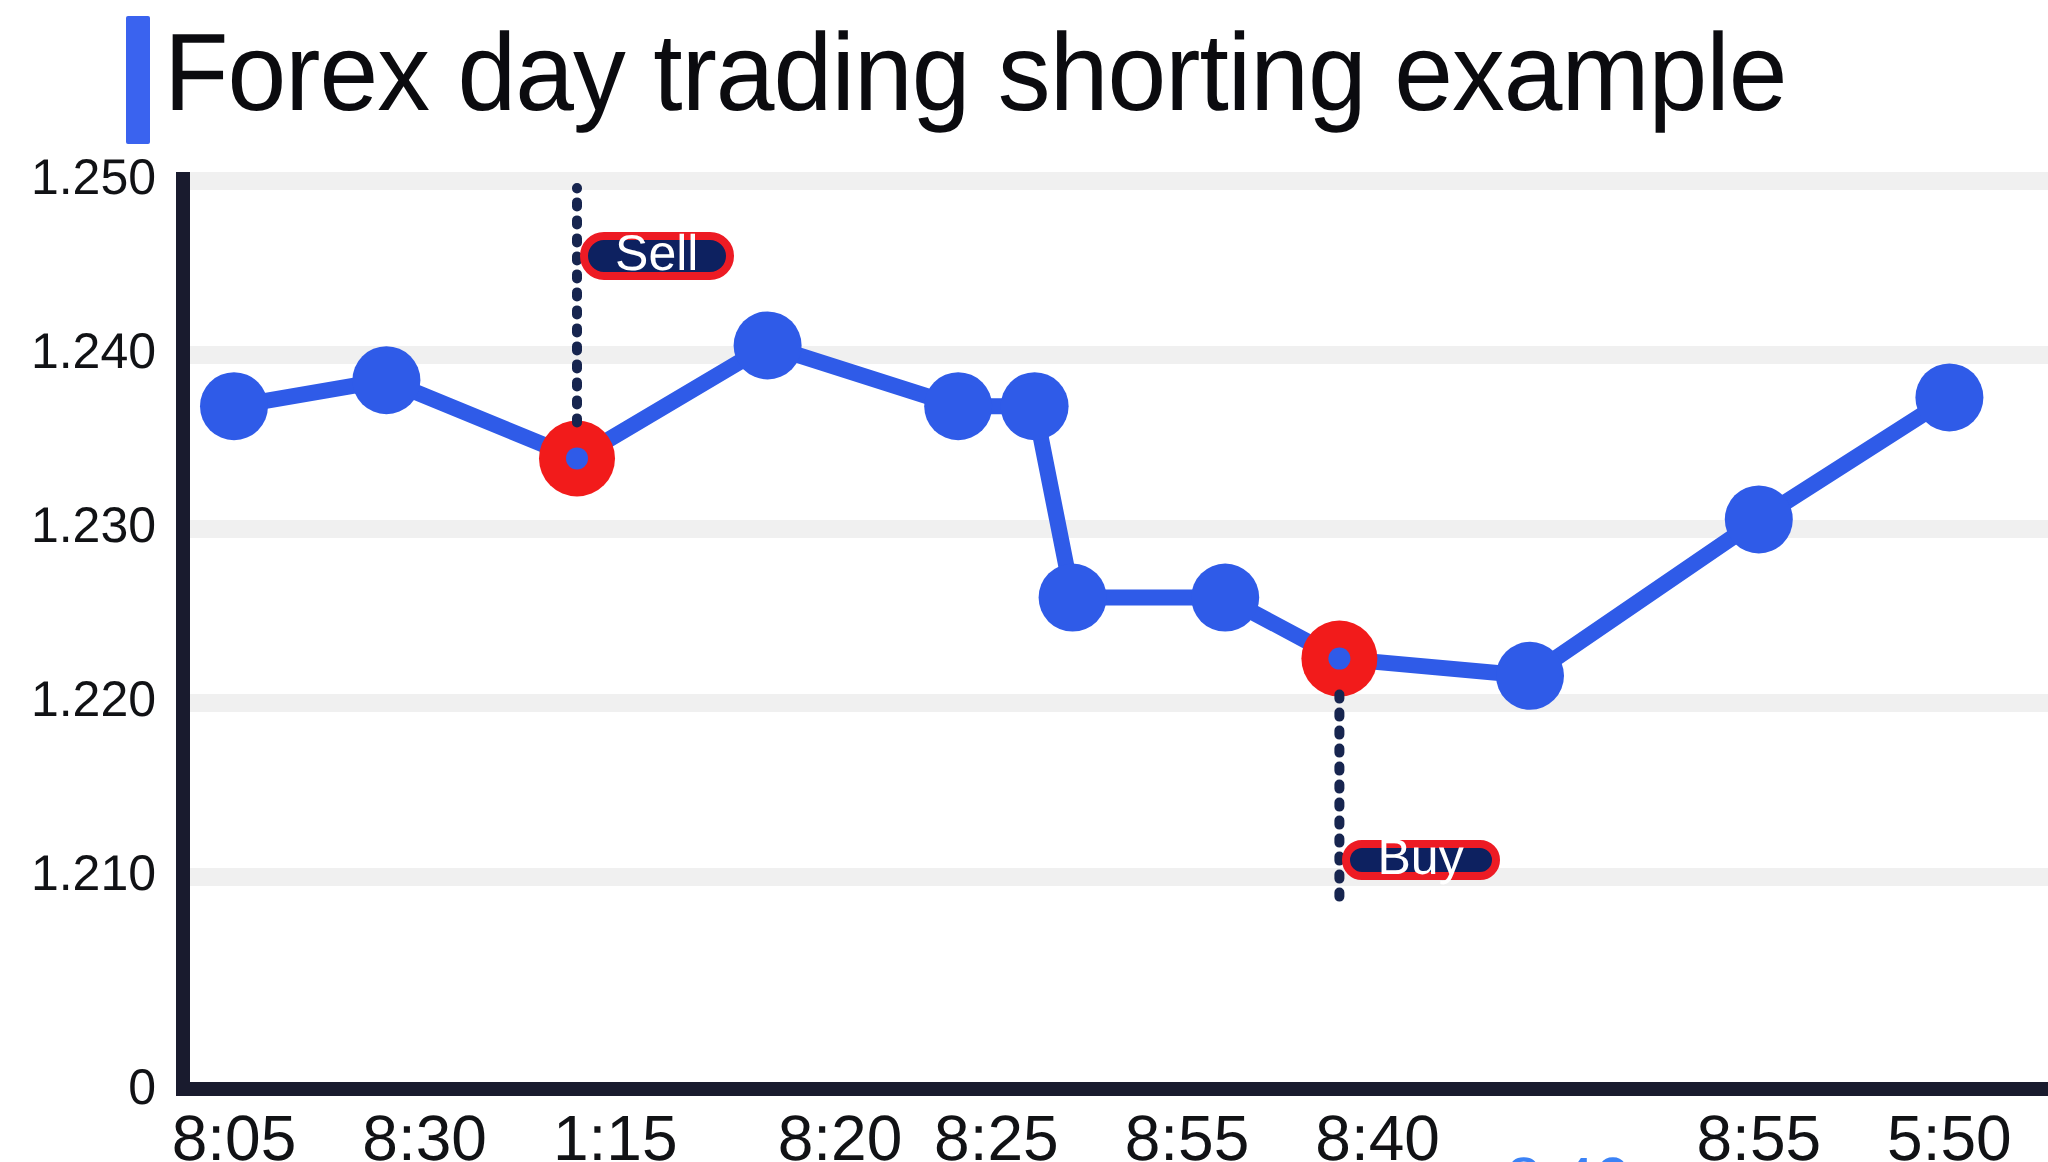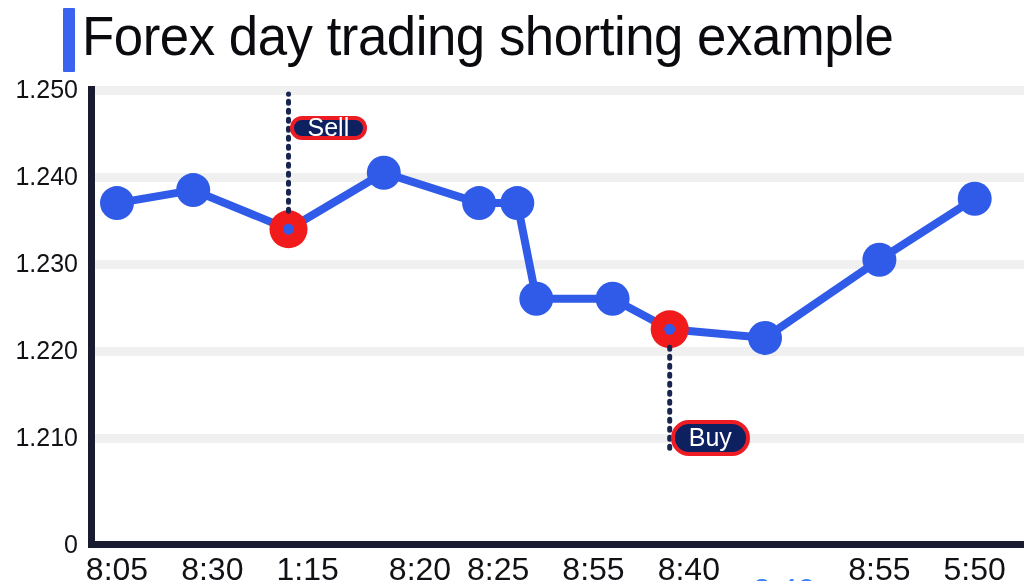--- a/index.html
+++ b/index.html
@@ -188,19 +188,19 @@
         <circle cx="765.0" cy="337.9" r="17" fill="#2F5BE8"></circle>
         <circle cx="879.4" cy="259.7" r="17" fill="#2F5BE8"></circle>
         <circle cx="974.7" cy="198.7" r="17" fill="#2F5BE8"></circle>
         <line x1="288.5" x2="288.5" y1="211.2" y2="94.0" stroke="#17254F" stroke-width="5" stroke-dasharray="2 7" stroke-linecap="round"></line>
         <line x1="669.7" x2="669.7" y1="347.3" y2="454.0" stroke="#17254F" stroke-width="5" stroke-dasharray="2 7" stroke-linecap="round"></line>
       </svg>
     <div id="annotation-layer">
         <div class="trade-pill" style="background: rgb(13, 33, 96); border-color: rgb(237, 27, 36); left: 289.54px; top: 92px; height: 24px; margin-top: 24px;">
           <span style="color: rgb(255, 255, 255);">Sell</span>
         </div>
-        <div class="trade-pill" style="background: rgb(13, 33, 96); border-color: rgb(237, 27, 36); left: 670.74px; top: 420px; height: 36px;">
+        <div class="trade-pill" style="background: rgb(13, 33, 96); border-color: rgb(237, 27, 36); left: 670.74px; top: 420px; height: 20px;">
           <span style="color: rgb(255, 255, 255);">Buy</span>
         </div>
       </div>
   </div>
 
 </div>
 
 </body></html>

